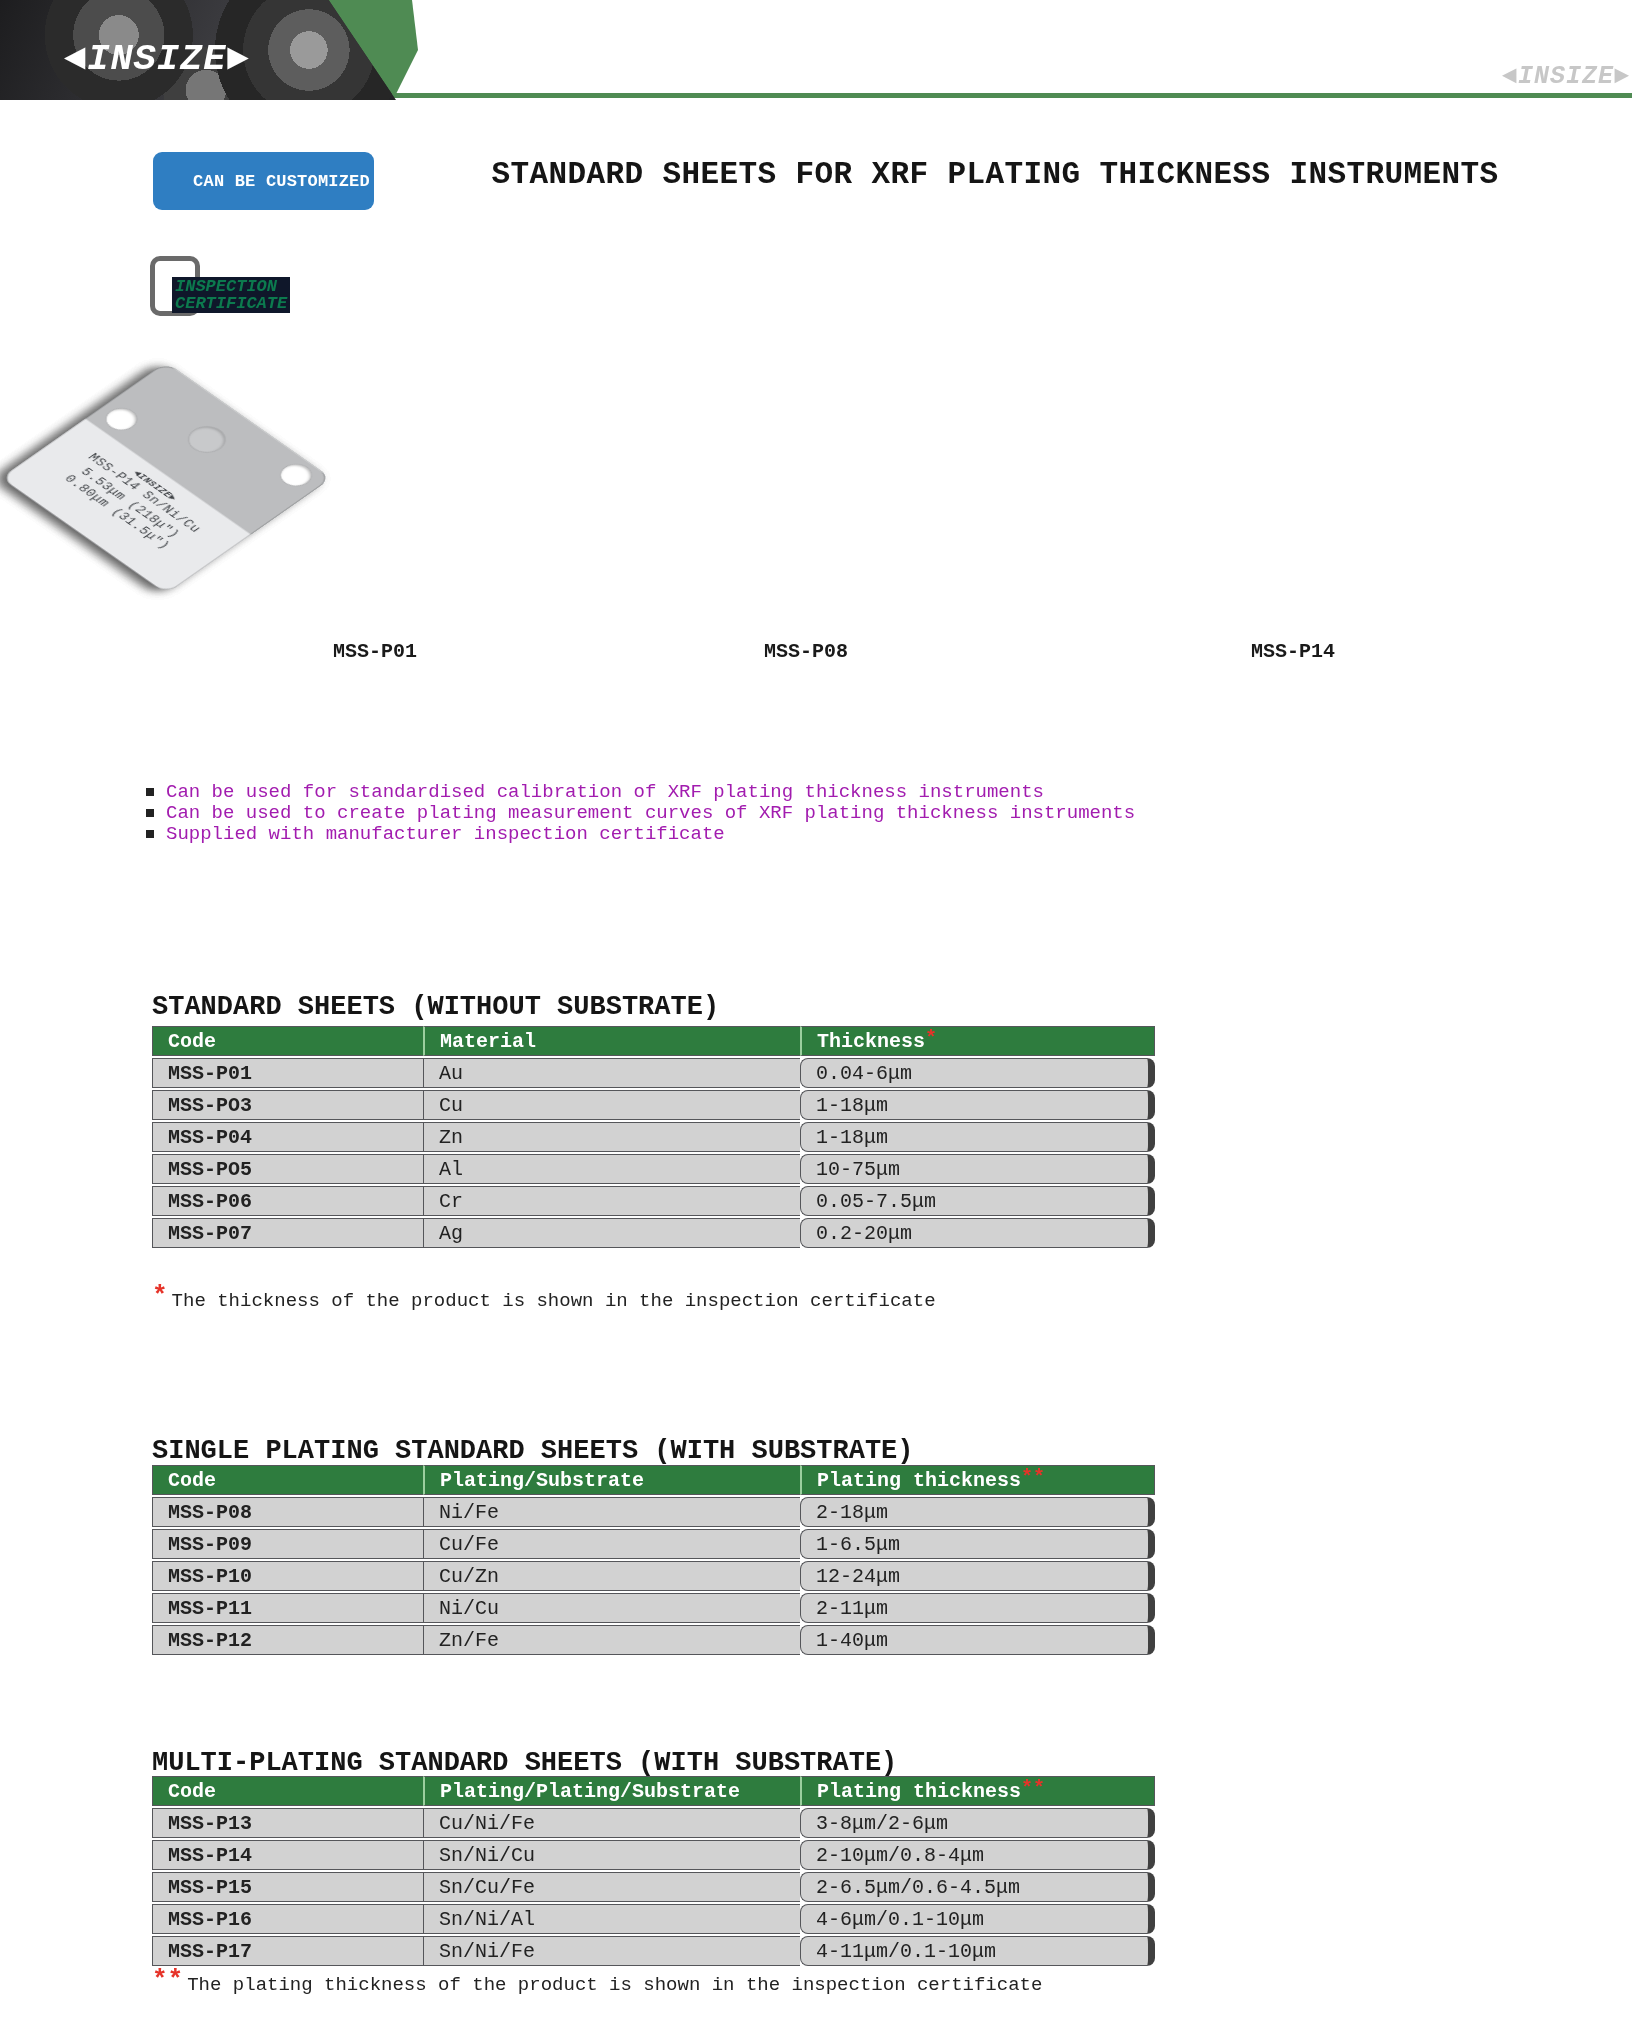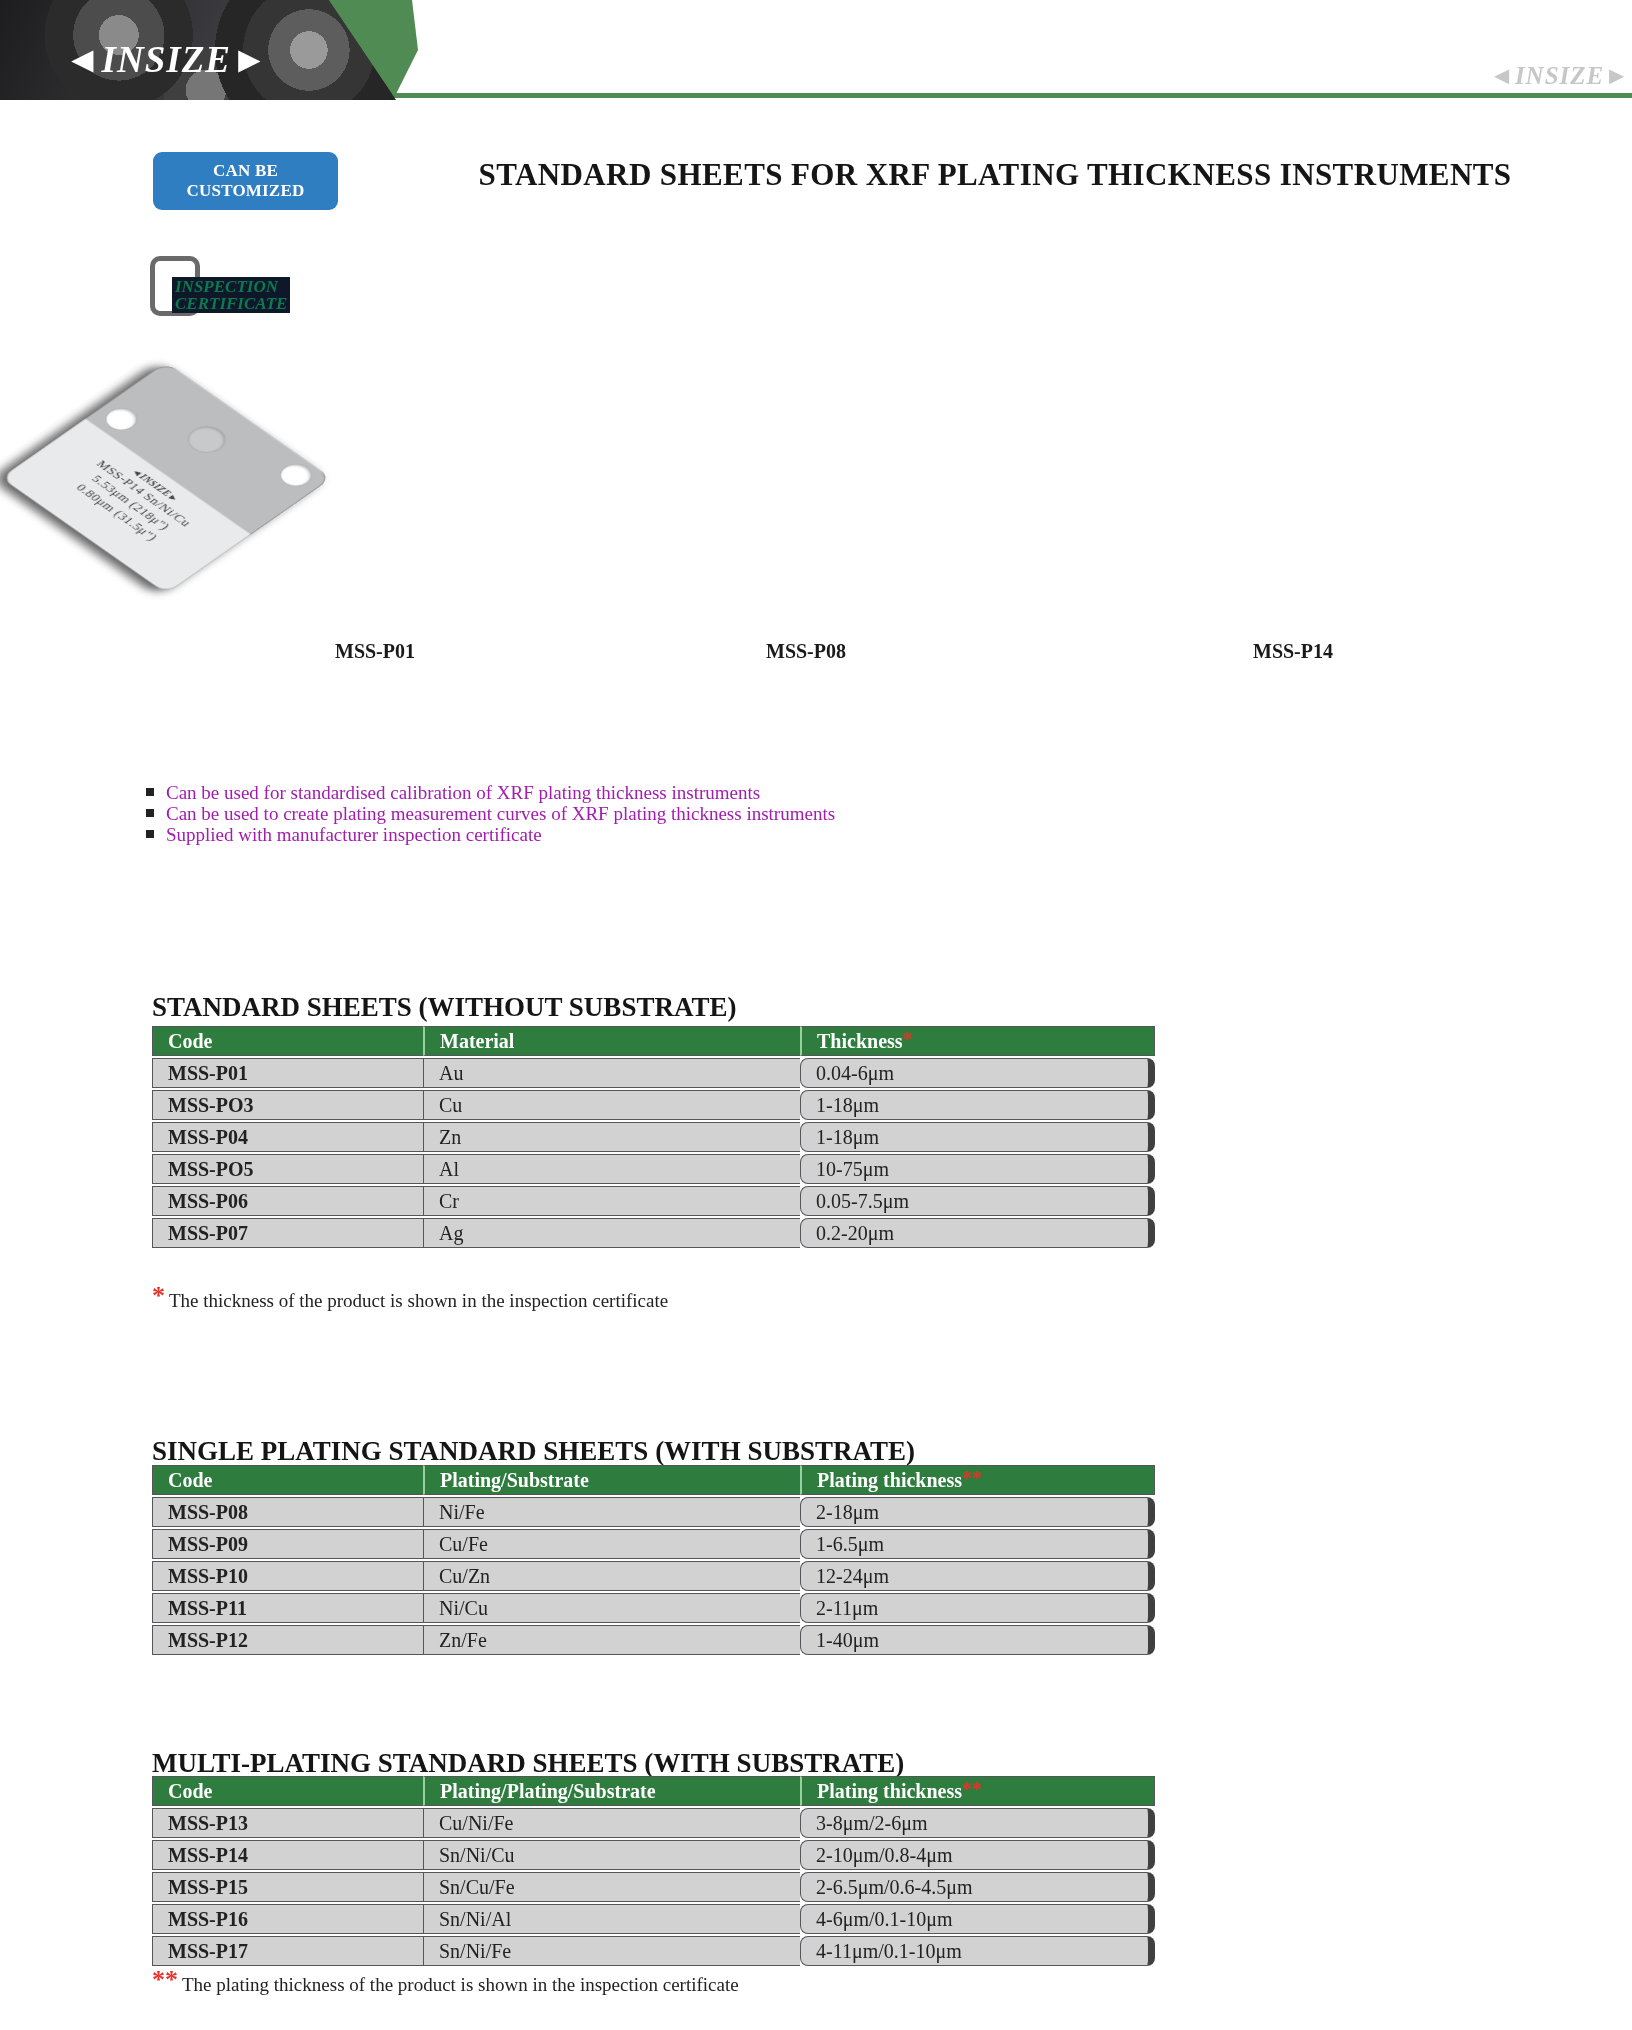--- a/index.html
+++ b/index.html
@@ -1,38 +1,38 @@
 <!DOCTYPE html>
 <html><head>
 <meta charset="utf-8">
 <style>
   html,body{margin:0;padding:0;background:#fff;}
   #page{position:relative;width:1632px;height:2030px;background:#ffffff;overflow:hidden;
-        font-family:Liberation Serif, serif;color:#1a1a1a;}
+        font-family:Liberation Mono, monospace;color:#1a1a1a;}
 
   
   .hdr-photo{position:absolute;left:0;top:0;width:396px;height:100px;z-index:2;
     clip-path:polygon(0 0,83% 0,100% 100%,0 100%);
     background:
       radial-gradient(circle at 78% 50%, #9a9a9a 0 6%, #5d5d5d 6% 13%, #353535 13% 21%, #262626 21% 30%, rgba(0,0,0,0) 30%),
       radial-gradient(circle at 30% 35%, #8a8a8a 0 7%, #4c4c4c 7% 16%, #2b2b2b 16% 26%, rgba(0,0,0,0) 26%),
       radial-gradient(circle at 52% 90%, #767676 0 9%, #3f3f3f 9% 19%, rgba(0,0,0,0) 19%),
       linear-gradient(115deg,#1d1d1f 0%,#3c3c40 55%,#232325 100%);}
   .hdr-logo{position:absolute;left:64px;top:38px;z-index:3;color:#ffffff;
     font-style:italic;font-weight:800;font-size:37px;letter-spacing:1px;white-space:nowrap;}
   .hdr-chevron{position:absolute;left:320px;top:0;width:100px;height:100px;z-index:1;background:#4f8b53;
     clip-path:polygon(5% 0,92% 0,98% 50%,73% 100%,5% 100%);}
   .hdr-line{position:absolute;left:388px;top:93px;width:1244px;height:5px;background:#4f8b53;z-index:1;}
   .corner-logo{position:absolute;right:2px;top:62px;color:#c7c7c7;font-style:italic;font-weight:800;
     font-size:25px;letter-spacing:1px;white-space:nowrap;z-index:3;}
 
   
   .btn-custom{position:absolute;left:153px;top:152px;width:185px;height:58px;background:#2f7ec2;
     border-radius:9px;color:#fff;font-weight:700;font-size:17px;display:flex;align-items:center;
-    justify-content:center;text-align:center;letter-spacing:0.2px;}
+    justify-content:center;text-align:center;letter-spacing:0.2px;padding-left:36px;}
   .page-title{position:absolute;left:380px;top:157px;width:1230px;text-align:center;
     font-size:31px;font-weight:800;letter-spacing:0.4px;color:#151515;}
   .cert{position:absolute;left:150px;top:256px;width:260px;height:70px;}
   .cert .frame{position:absolute;left:0;top:0;width:40px;height:50px;border:5px solid #6a6a6a;border-radius:10px;}
   .cert .txt{position:absolute;left:22px;top:21px;background:#0f172a;padding:1px 3px;
     color:#0c7a4e;font-style:italic;font-weight:800;font-size:17px;line-height:17px;white-space:nowrap;}
 
   
   .plate{position:absolute;top:362px;width:330px;height:230px;}
   .plate:nth-of-type(1){left:210px;}

